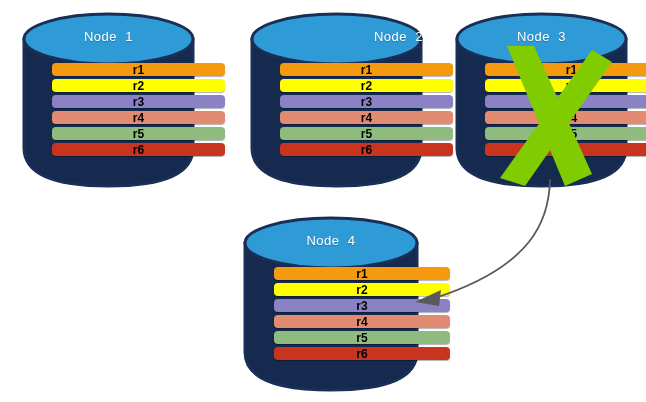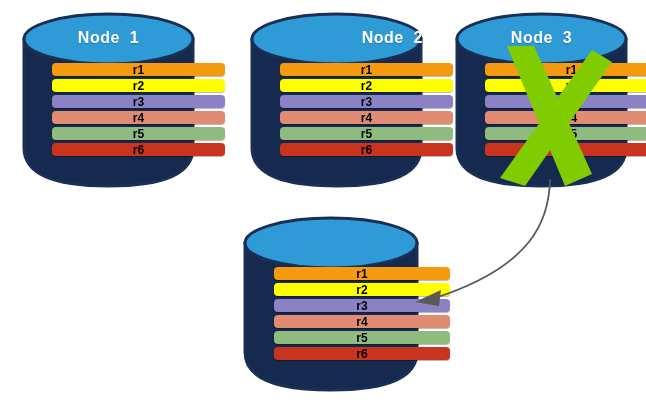--- a/index.html
+++ b/index.html
@@ -23,22 +23,22 @@
   .node svg {
     display: block;
     overflow: visible;
   }
   .node-title {
     position: absolute;
     left: 0;
     width: 100%;
     text-align: center;
     color: #ffffff;
-    font-weight: bold;
-    font-size: 16px;
+    font-weight: normal;
+    font-size: 13px;
     letter-spacing: 0.5px;
     white-space: pre;
     pointer-events: none;
     text-shadow: 0 1px 1px rgba(0,0,0,0.25);
   }
   .records {
     position: absolute;
     left: 0;
     width: 100%;
     display: flex;
@@ -170,20 +170,21 @@
       <polygon points="20,0 47,0 105,128 78,140" fill="#80CC00"></polygon>
       <polygon points="105,4 125,16 38,140 13,132" fill="#80CC00"></polygon>
     </svg>
   </div>
 
   <div class="node" style="left:243px; top:212px; width:176px; height:180px;">
     <svg width="176" height="180" viewBox="0 0 176 180">
       <path d="M 2 31 L 2 140 Q 2 178 88 178 Q 174 178 174 140 L 174 31 Z" fill="#152A4E" stroke="#1A2F55" stroke-width="3"></path>
       <ellipse cx="88" cy="31" rx="86" ry="25" fill="#2E9BD6" stroke="#1A2F55" stroke-width="3"></ellipse>
     </svg>
+    <div class="node-title" style="top:21px;">Node  4</div>
     <div class="records" style="top:55px; padding:0 31px;">
       <div class="record" style="background:#F59A0F;">
         <span class="record-label">r1</span>
       </div>
       <div class="record" style="background:#FFFF00;">
         <span class="record-label">r2</span>
       </div>
       <div class="record" style="background:#8B82C6;">
         <span class="record-label">r3</span>
       </div>

